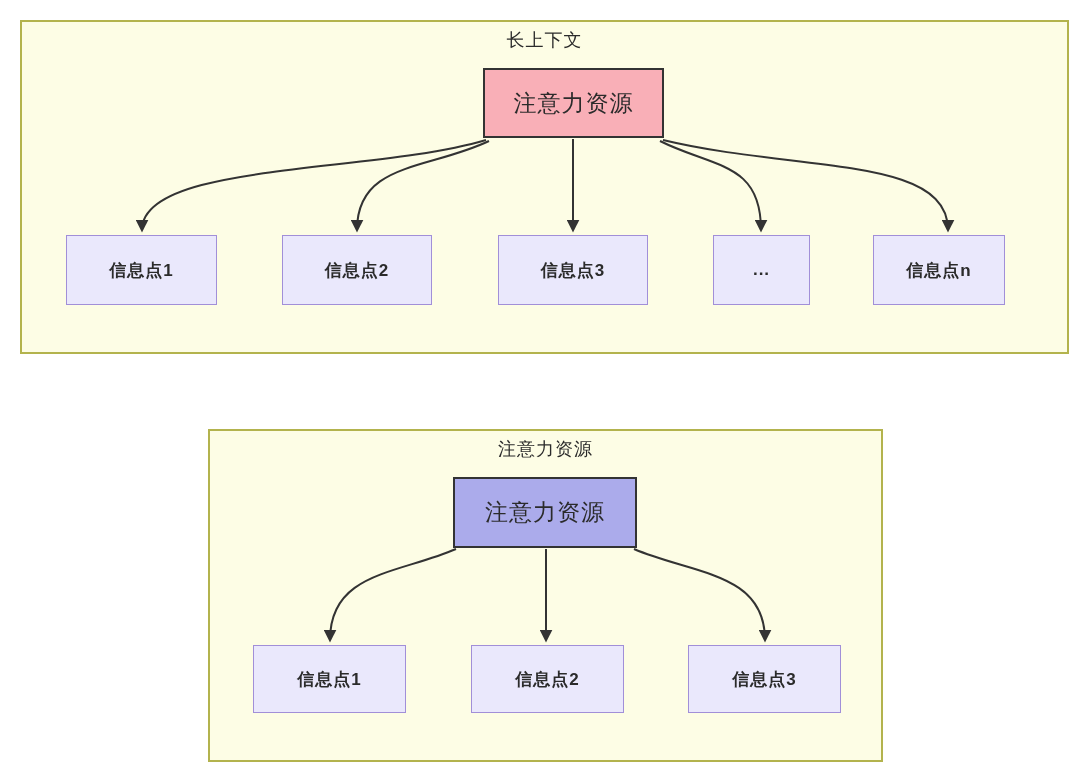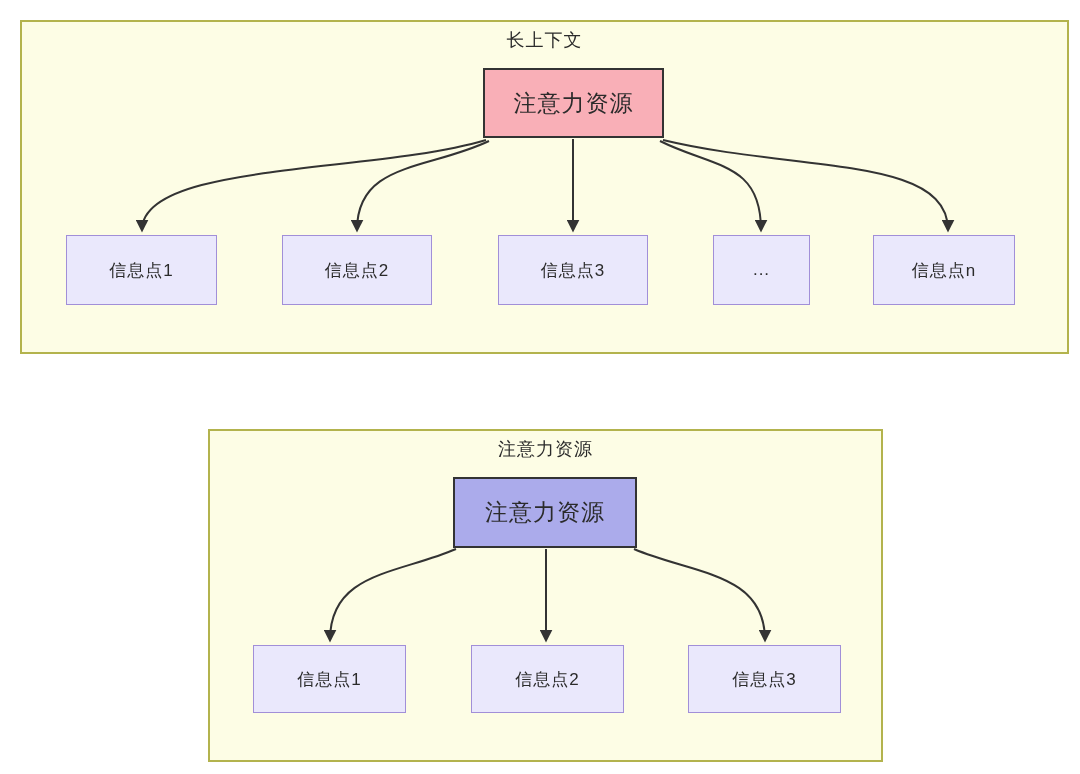--- a/index.html
+++ b/index.html
@@ -49,21 +49,21 @@
   .attention-long { background: var(--attention-long-fill); }
   .attention-short { background: var(--attention-short-fill); }
   .node {
     position: absolute;
     display: flex;
     align-items: center;
     justify-content: center;
     background: var(--node-fill);
     border: 1.5px solid var(--node-border);
     font-size: 17px;
-    font-weight: 400;
+    font-weight: 700;
     letter-spacing: 1px;
   }
   svg.arrows {
     position: absolute;
     inset: 0;
     width: 100%;
     height: 100%;
     pointer-events: none;
   }
   .arrow {
@@ -103,21 +103,21 @@
     <path class="arrow" marker-end="url(#ah)" d="M 546 549 L 546 640"></path>
     <path class="arrow" marker-end="url(#ah)" d="M 634 549 C 692 574 765 572 765 640"></path>
   </svg>
 
   <div class="attention attention-long" style="left:483px; top:68px; width:181px; height:70px;">注意力资源</div>
 
   <div class="node" style="left:66px;  top:235px; width:151px; height:70px;">信息点1</div>
   <div class="node" style="left:282px; top:235px; width:150px; height:70px;">信息点2</div>
   <div class="node" style="left:498px; top:235px; width:150px; height:70px;">信息点3</div>
   <div class="node" style="left:713px; top:235px; width:97px;  height:70px;">...</div>
-  <div class="node" style="left:873px; top:235px; width:142px; height:70px;">信息点n</div>
+  <div class="node" style="left:873px; top:235px; width:132px; height:70px;">信息点n</div>
 
   <div class="attention attention-short" style="left:453px; top:477px; width:184px; height:71px;">注意力资源</div>
 
   <div class="node" style="left:253px; top:645px; width:153px; height:68px;">信息点1</div>
   <div class="node" style="left:471px; top:645px; width:153px; height:68px;">信息点2</div>
   <div class="node" style="left:688px; top:645px; width:153px; height:68px;">信息点3</div>
 
 </div>
 
 </body></html>

